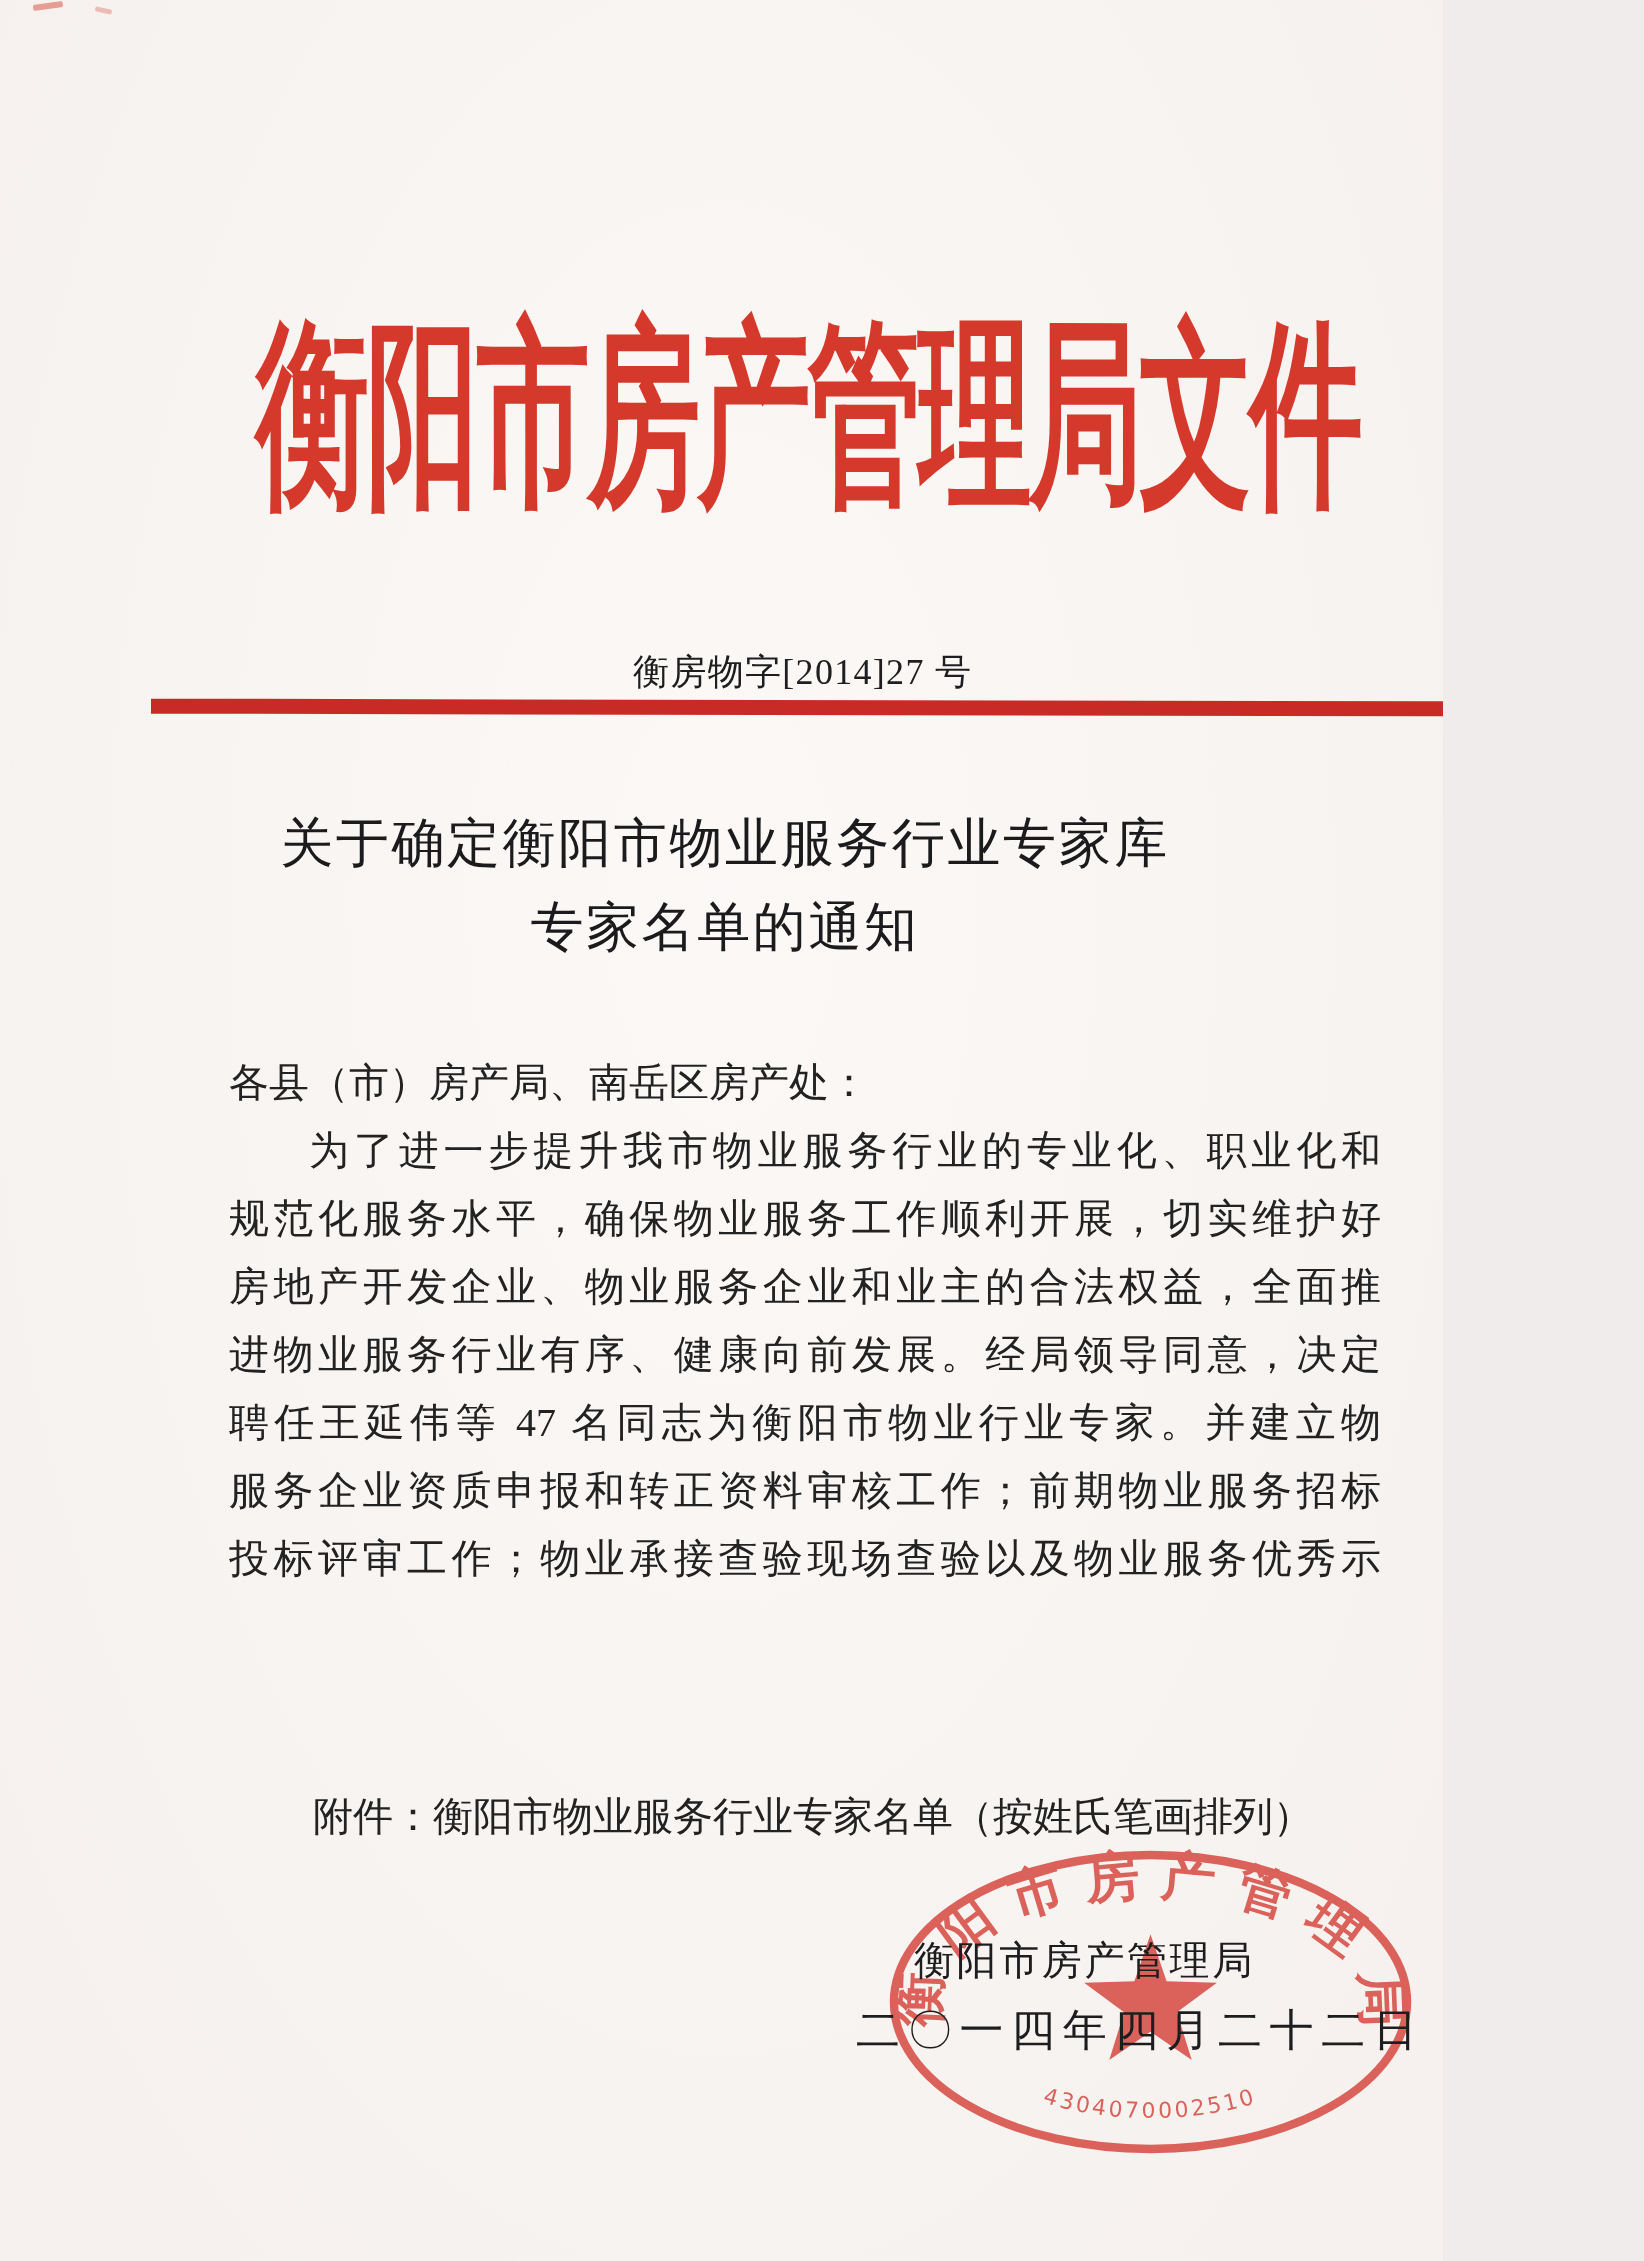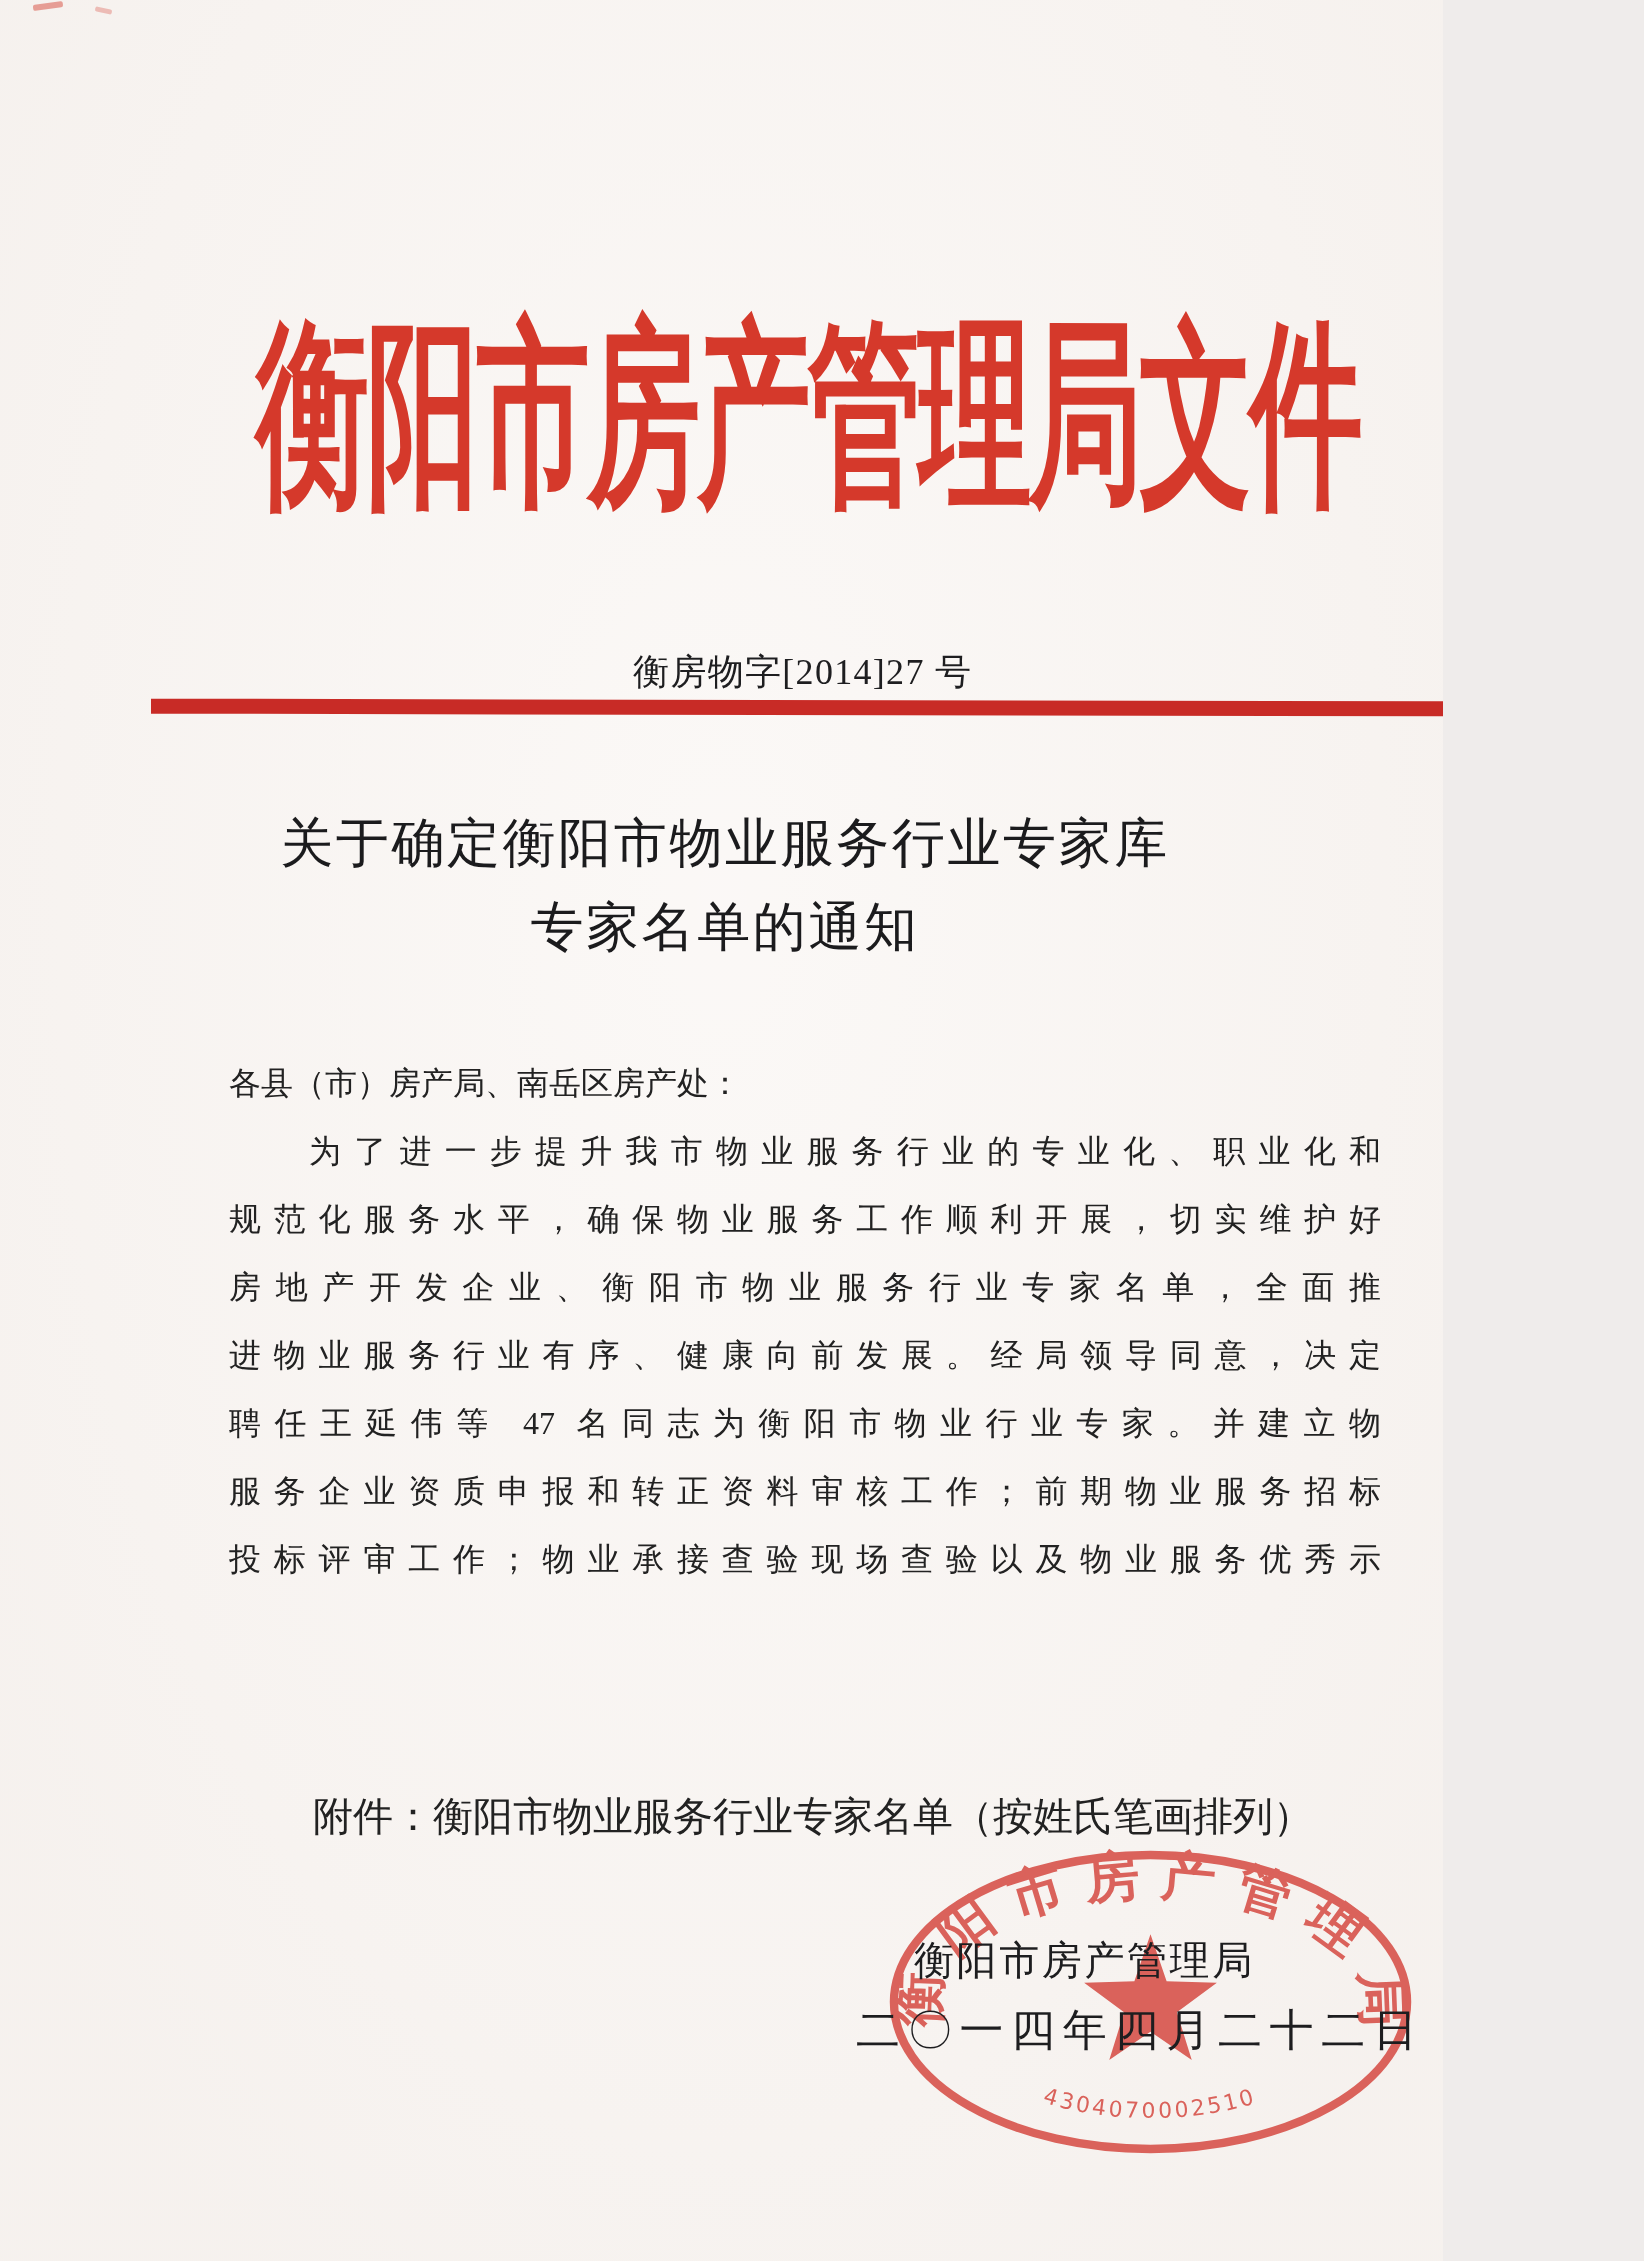--- a/index.html
+++ b/index.html
@@ -41,21 +41,21 @@
   
   .notice-title{
     position:absolute;left:0;top:801px;width:1644px;
     text-align:center;font-size:53px;line-height:84px;letter-spacing:2.6px;
     color:#1b1b1d;transform:translateX(-97px);font-weight:500;
     white-space:nowrap;
   }
   
   .body-block{
     position:absolute;left:229px;top:1049px;width:1152px;
-    font-size:32px;line-height:68px;color:#222;
+    font-size:40px;line-height:68px;color:#222;
   }
   .body-line{white-space:nowrap;}
   .jline{white-space:normal;text-align:justify;text-align-last:justify;}
   .indent{padding-left:80px;font-family:Liberation Serif, serif;}
   .attachment{
     position:absolute;left:313px;top:1788px;width:1224px;
     font-size:40px;line-height:58px;color:#222;white-space:nowrap;
   }
   
   .seal{
@@ -92,21 +92,21 @@
 
   <div class="notice-title">
     <div>关于确定衡阳市物业服务行业专家库</div>
     <div>专家名单的通知</div>
   </div>
 
   <div class="body-block">
     <div class="body-line">各县（市）房产局、南岳区房产处：</div>
     <div class="body-line jline indent">为了进一步提升我市物业服务行业的专业化、职业化和</div>
     <div class="body-line jline">规范化服务水平，确保物业服务工作顺利开展，切实维护好</div>
-    <div class="body-line jline">房地产开发企业、衡阳市物业服务行业专家名单，全面推</div>
+    <div class="body-line jline">房地产开发企业、物业服务企业和业主的合法权益，全面推</div>
     <div class="body-line jline">进物业服务行业有序、健康向前发展。经局领导同意，决定</div>
     <div class="body-line jline">聘任王延伟等 47 名同志为衡阳市物业行业专家。并建立物</div>
     <div class="body-line jline">服务企业资质申报和转正资料审核工作；前期物业服务招标</div>
     <div class="body-line jline">投标评审工作；物业承接查验现场查验以及物业服务优秀示</div>
   </div>
 
   <div class="attachment">附件：衡阳市物业服务行业专家名单（按姓氏笔画排列）</div>
 
   <svg class="seal" viewBox="0 0 830 484">
     <defs>

